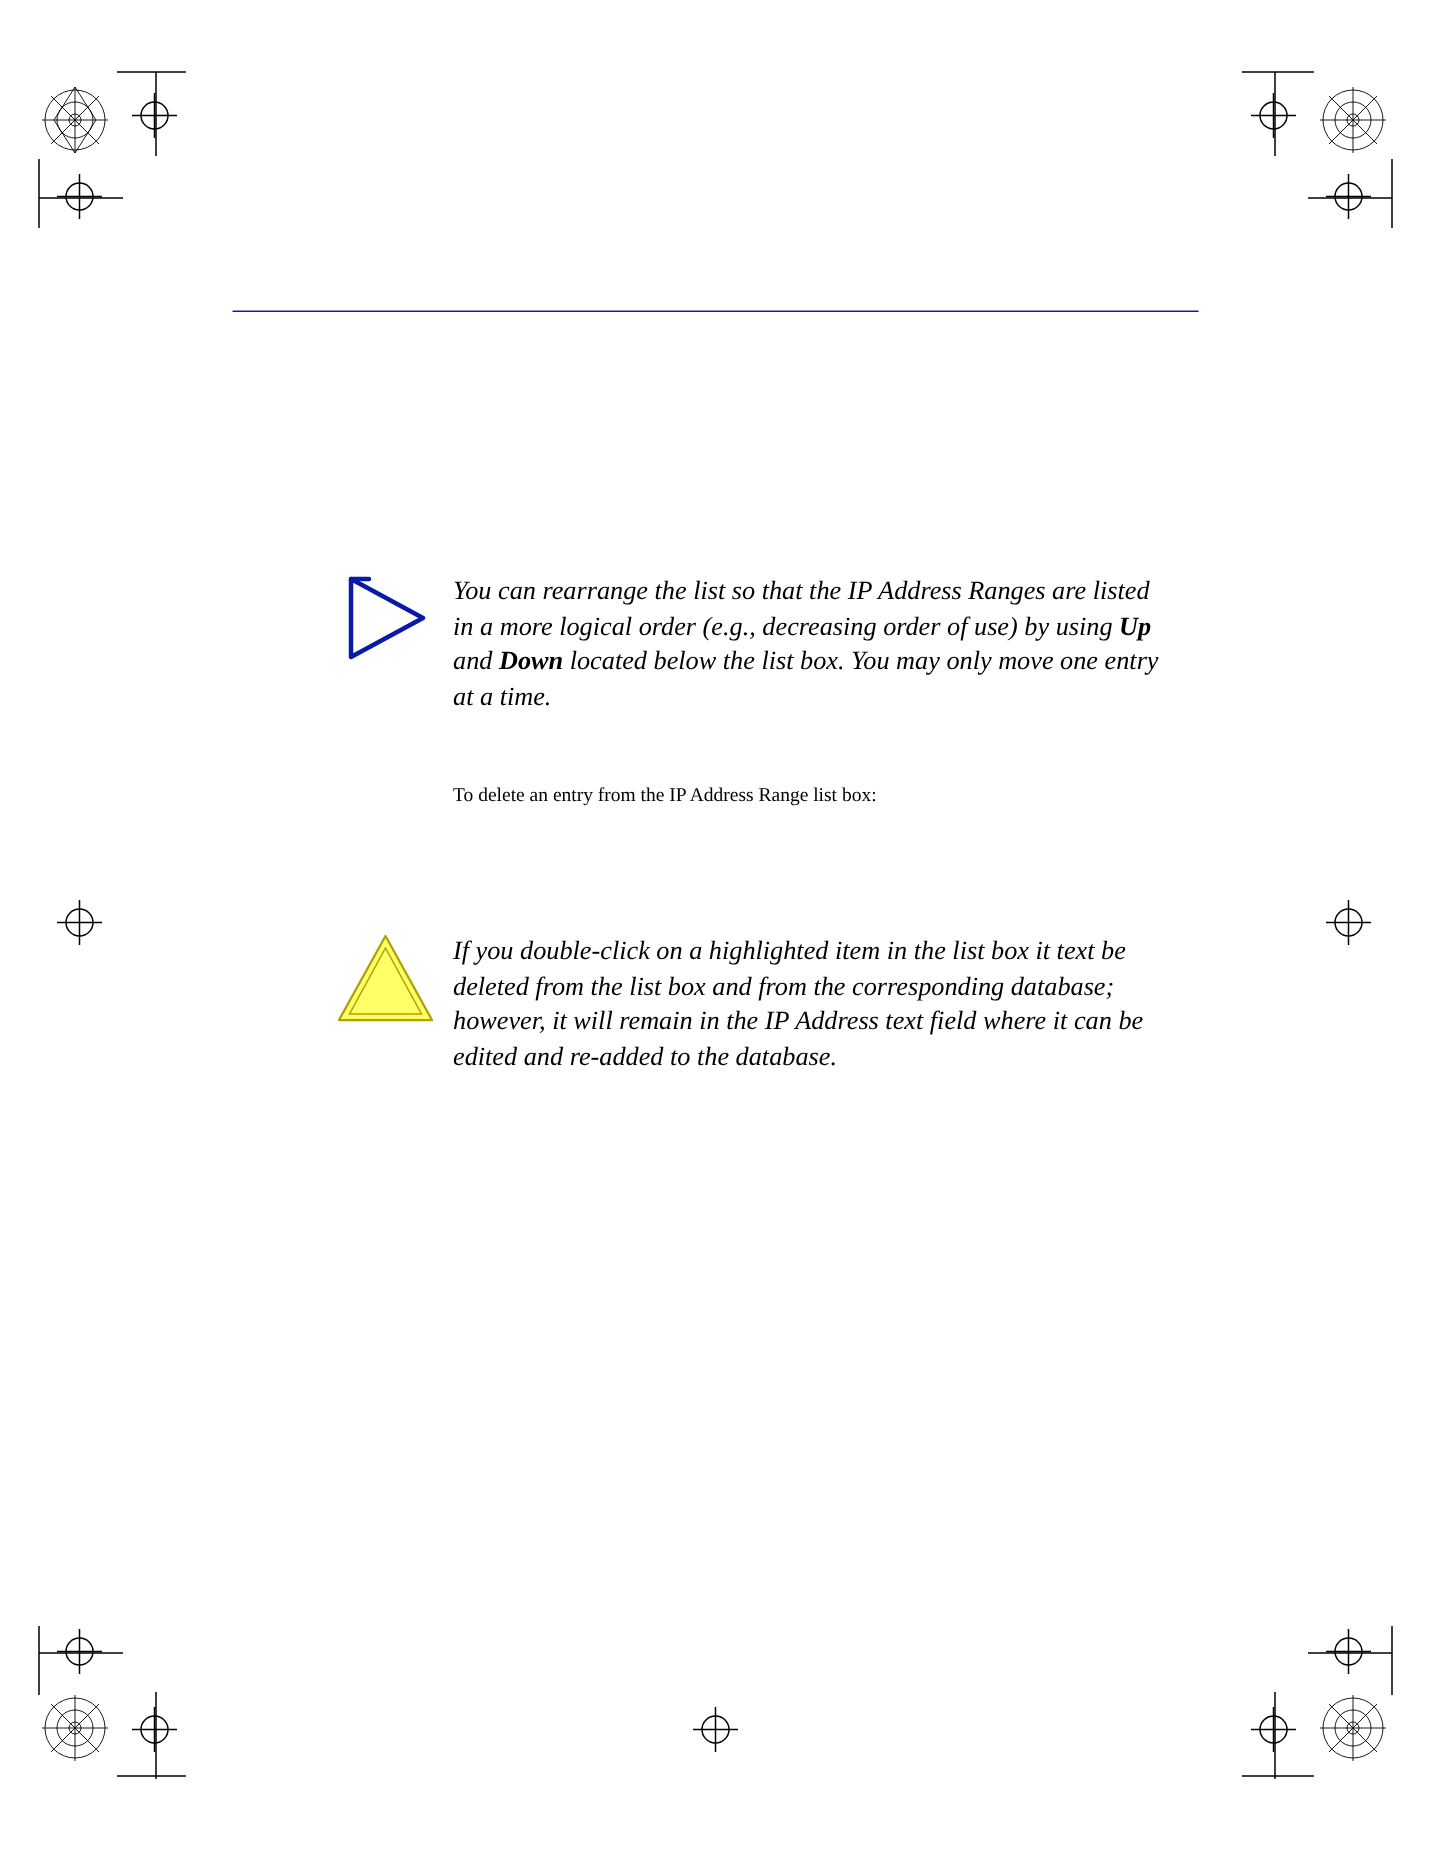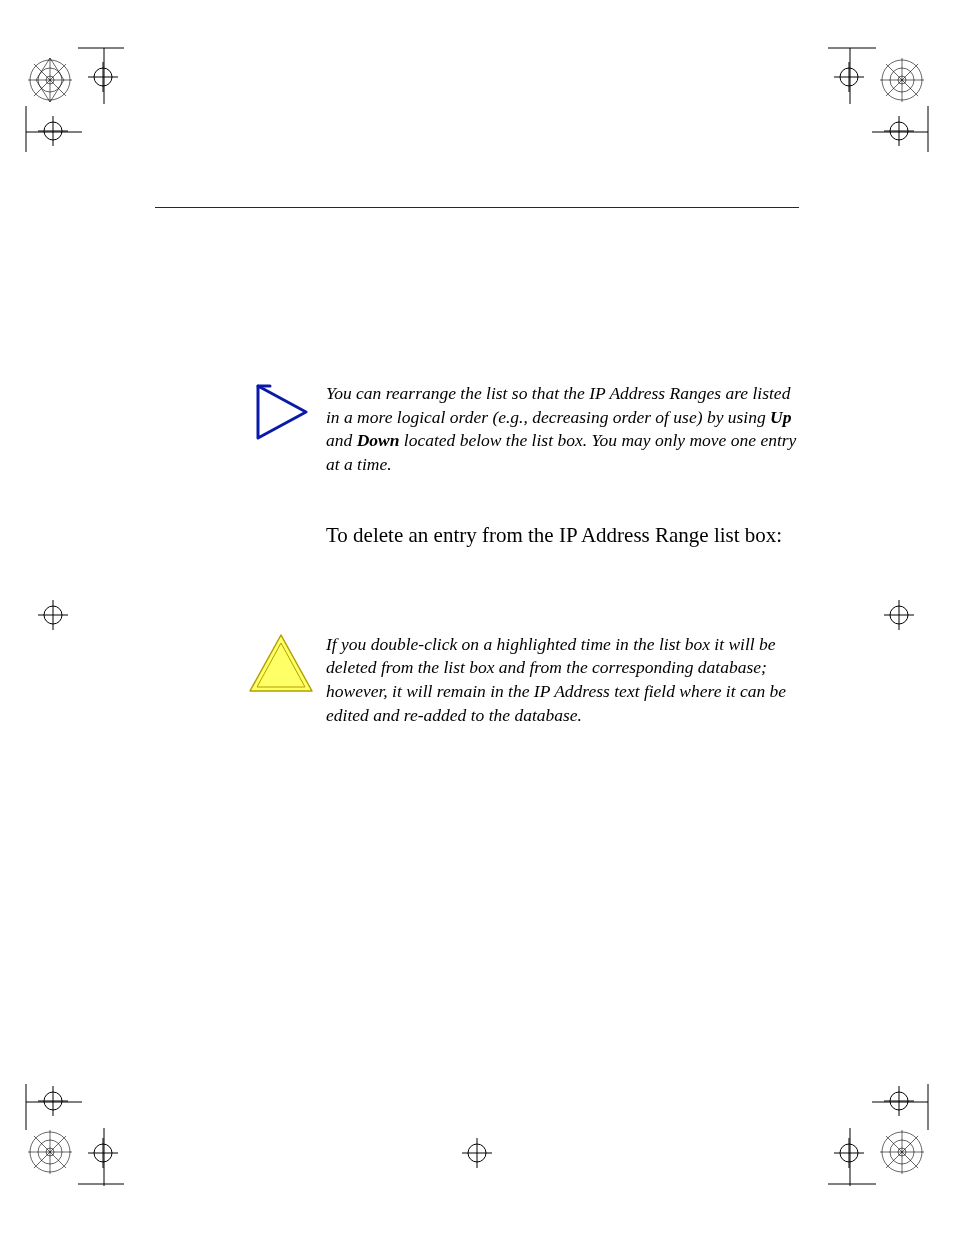--- a/index.html
+++ b/index.html
@@ -23,21 +23,21 @@
     position: absolute;
     left: 155px;
     top: 207px;
     width: 644px;
     height: 0;
     border-top: 1.2px solid #1a1aa0;
   }
   
   .content {
     position: absolute;
-    left: 326px;
+    left: 302px;
     top: 382px;
     width: 480px;
   }
   .block {
     margin-bottom: 38px;
   }
   .note-row {
     position: relative;
   }
   .note-icon {
@@ -53,21 +53,21 @@
     top: -2px;
     width: 70px;
     height: 66px;
   }
   .italic {
     font-style: italic;
     font-size: 17.5px;
     line-height: 1.35;
   }
   .body-text {
-    font-size: 21px;
+    font-size: 13px;
     line-height: 1.35;
   }
   .bold {
     font-weight: bold;
   }
   
   .reg {
     position: absolute;
     pointer-events: none;
   }
@@ -97,21 +97,21 @@
       <p class="body-text" style="margin:0;">To delete an entry from the IP Address Range list box:</p>
     </div>
 
     <div class="block note-row">
       <span class="tip-icon">
         <svg viewBox="0 0 70 66" width="70" height="66">
           <polygon points="35,4 66,60 4,60" fill="#ffff66" stroke="#b0a000" stroke-width="1.5" stroke-linejoin="round"></polygon>
           <polygon points="35,12 59,56 11,56" fill="none" stroke="#b0a000" stroke-width="1"></polygon>
         </svg>
       </span>
-      <p class="italic" style="margin:0;">If you double-click on a highlighted time in the list box it will be deleted from the list box and from the corresponding database; however, it will remain in the IP Address text field where it can be edited and re-added to the database.</p>
+      <p class="italic" style="margin:0;">If you double-click on a highlighted item in the list box it text be deleted from the list box and from the corresponding database; however, it will remain in the IP Address text field where it can be edited and re-added to the database.</p>
     </div>
 
 
   </div>
 
   <div class="reg" style="left:26px; top:56px;">
     <svg width="48" height="48" viewBox="0 0 48 48">
       <g stroke="#000" fill="none" stroke-width="0.6">
         <circle cx="24" cy="24" r="20"></circle>
         <circle cx="24" cy="24" r="12"></circle>

